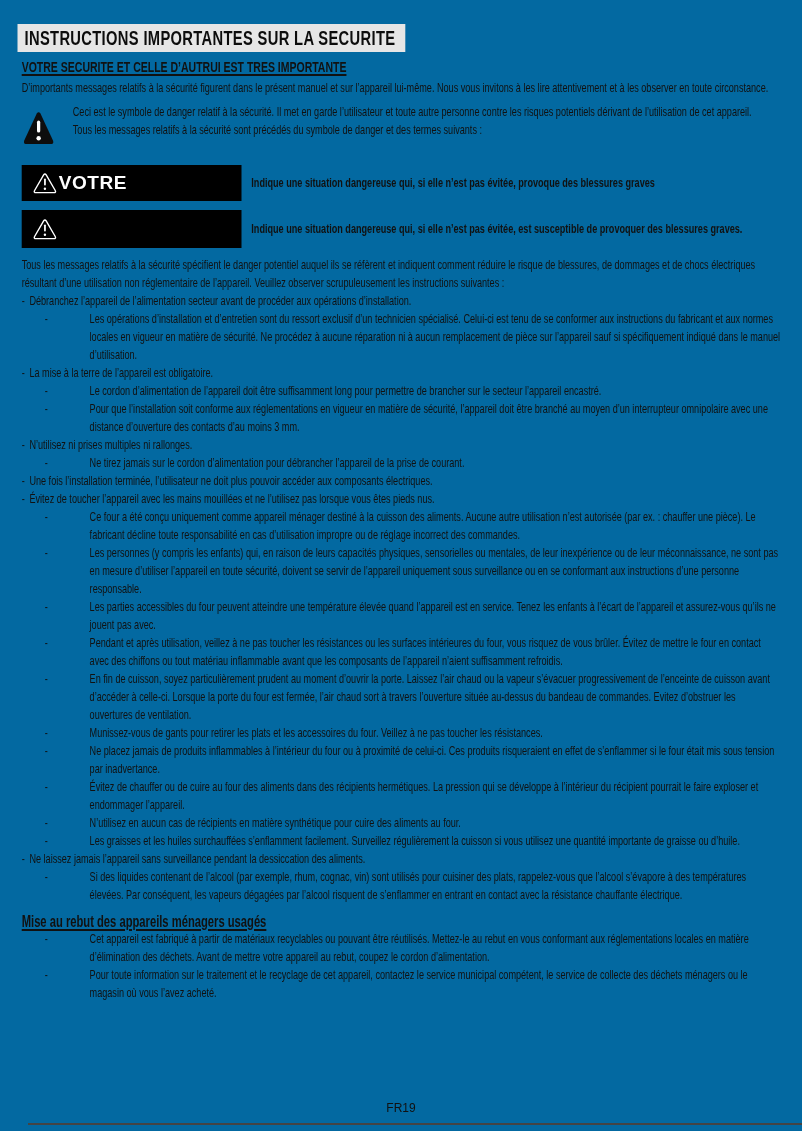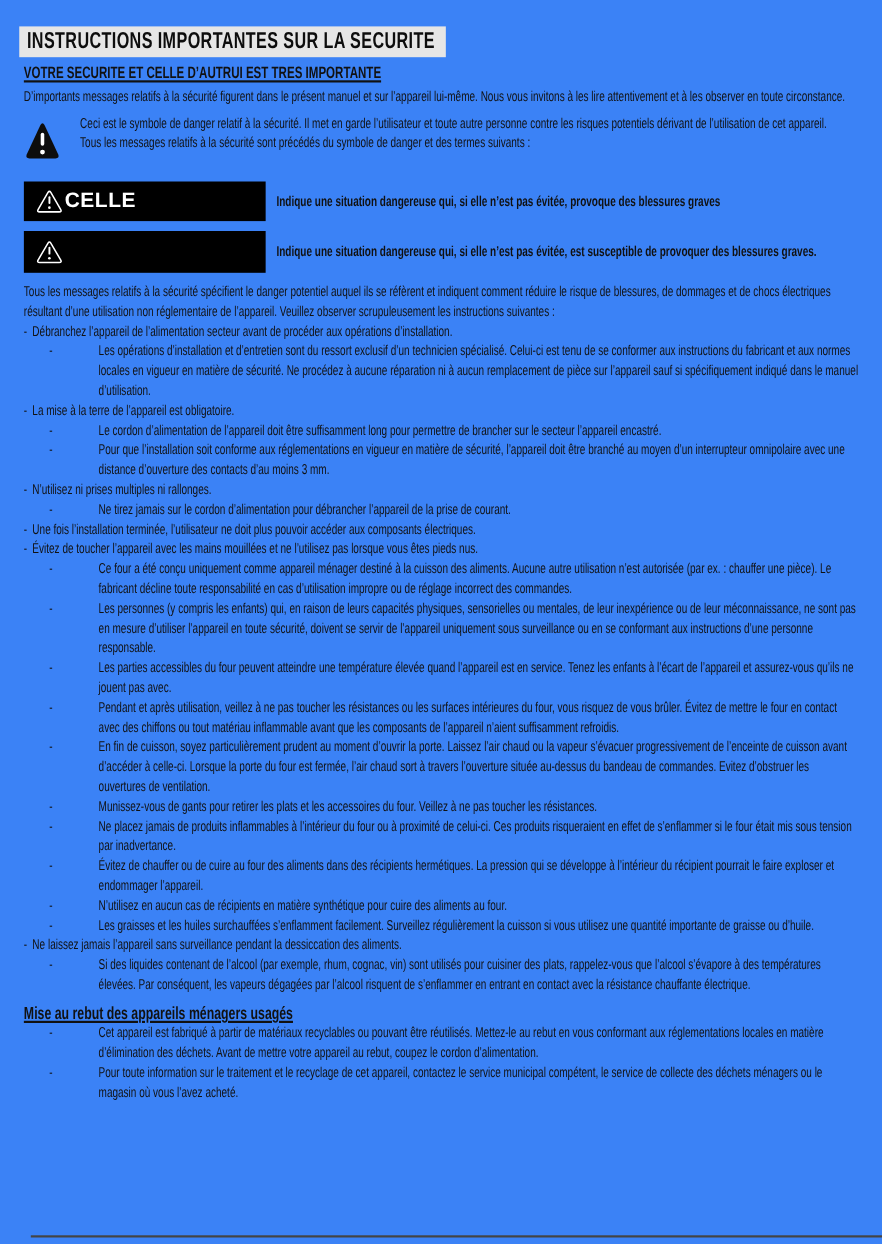--- a/index.html
+++ b/index.html
@@ -1,18 +1,18 @@
 <!DOCTYPE html>
 <html lang="fr"><head>
 <meta charset="utf-8">
 <style>
   html,body { margin:0; padding:0; background:#888; }
   .viewport {
     position:relative; width:802px; height:1131px; margin:0 auto;
-    background:#3b82f6; overflow:hidden; color:#111;
+    background:#0369a1; overflow:hidden; color:#111;
     font-family:"Liberation Sans", sans-serif;
   }
   
   .condense {
     position:absolute; top:0; left:0;
     width:1146px; height:1131px;
     transform:scaleX(0.7); transform-origin:0 0;
     padding:0 31px; box-sizing:border-box;
   }
   .title-bar {
@@ -83,21 +83,21 @@
       </div>
     </div>
 
     <div class="warn-row first">
       <div class="warn-box h36">
         <svg class="warn-icon" viewBox="0 0 34 30" aria-hidden="true">
           <path d="M15.2 3.6 Q17 0.8 18.8 3.6 L31.6 25.6 Q33.2 28.6 29.6 28.6 L4.4 28.6 Q0.8 28.6 2.4 25.6 Z" fill="none" stroke="#fff" stroke-width="2"></path>
           <rect x="15.8" y="8.5" width="2.5" height="10" rx="1.2" fill="#fff"></rect>
           <circle cx="17" cy="23.2" r="1.7" fill="#fff"></circle>
         </svg>
-        <span class="warn-label">CELLE</span>
+        <span class="warn-label">VOTRE</span>
       </div>
       <div class="warn-desc">Indique une situation dangereuse qui, si elle n’est pas évitée, provoque des blessures graves</div>
     </div>
 
     <div class="warn-row second">
       <div class="warn-box h38">
         <svg class="warn-icon" viewBox="0 0 34 30" aria-hidden="true">
           <path d="M15.2 3.6 Q17 0.8 18.8 3.6 L31.6 25.6 Q33.2 28.6 29.6 28.6 L4.4 28.6 Q0.8 28.6 2.4 25.6 Z" fill="none" stroke="#fff" stroke-width="2"></path>
           <rect x="15.8" y="8.5" width="2.5" height="10" rx="1.2" fill="#fff"></rect>
           <circle cx="17" cy="23.2" r="1.7" fill="#fff"></circle>
@@ -134,14 +134,15 @@
 
     <div class="h3">Mise au rebut des appareils ménagers usagés</div>
 
     <div class="list">
         <div class="item"><span class="dash">-</span><span class="txt">Cet appareil est fabriqué à partir de matériaux recyclables ou pouvant être réutilisés. Mettez-le au rebut en vous conformant aux réglementations locales en matière d’élimination des déchets. Avant de mettre votre appareil au rebut, coupez le cordon d’alimentation.</span></div>
         <div class="item"><span class="dash">-</span><span class="txt">Pour toute information sur le traitement et le recyclage de cet appareil, contactez le service municipal compétent, le service de collecte des déchets ménagers ou le magasin où vous l’avez acheté.</span></div>
       </div>
 
   </div>
 
+  <div class="footer-page">FR19</div>
   <div class="footer-rule"></div>
 </div>
 
 </body></html>

